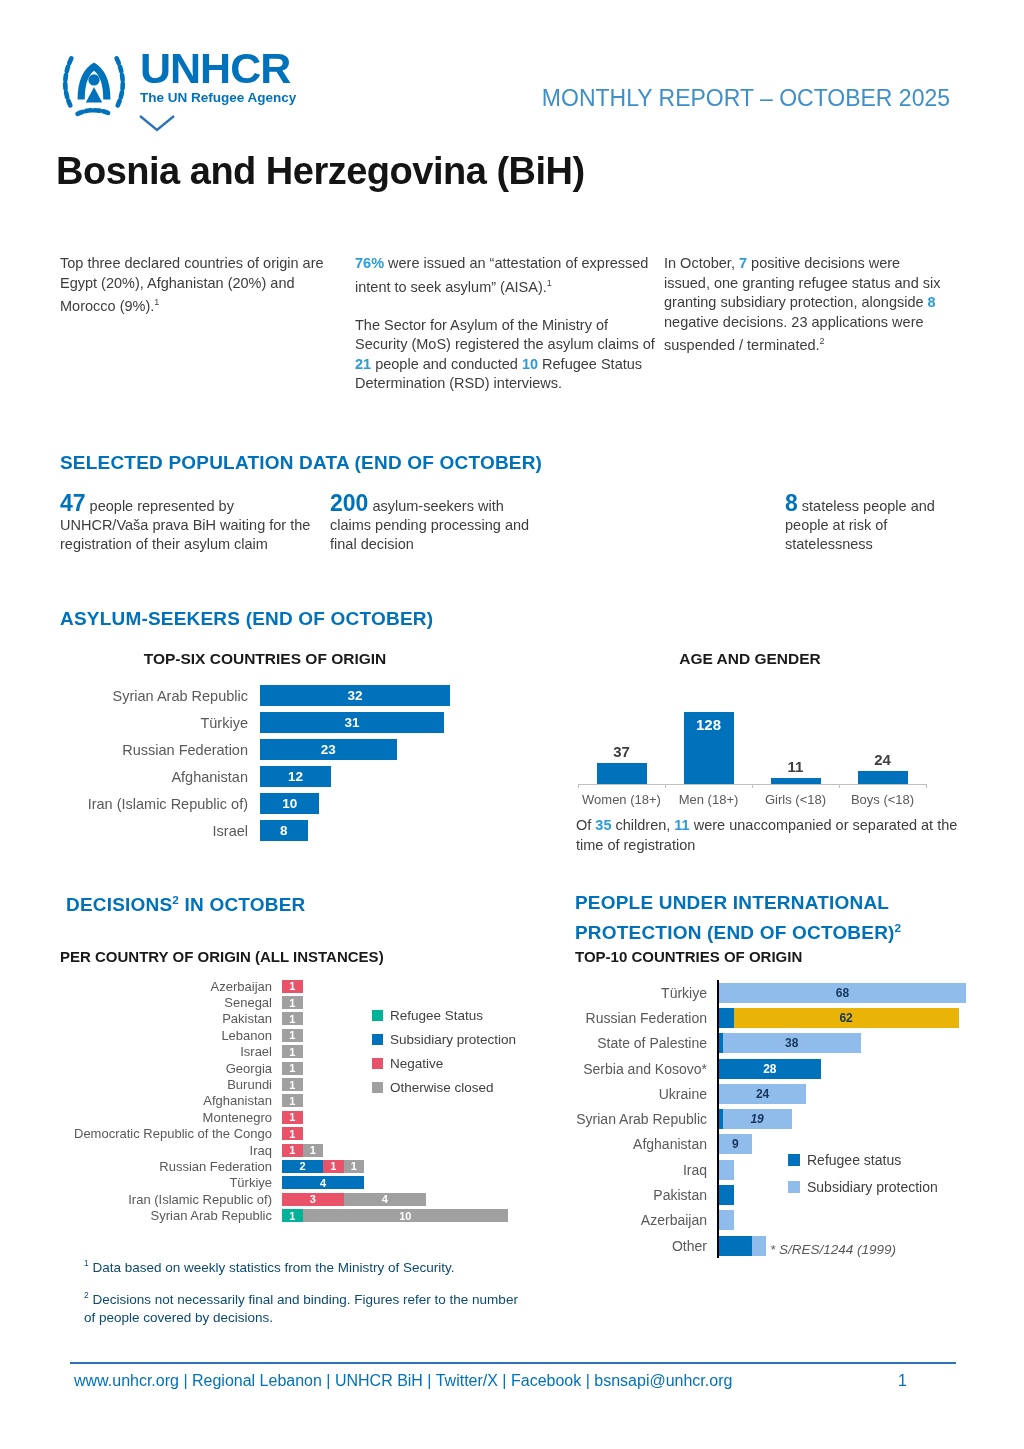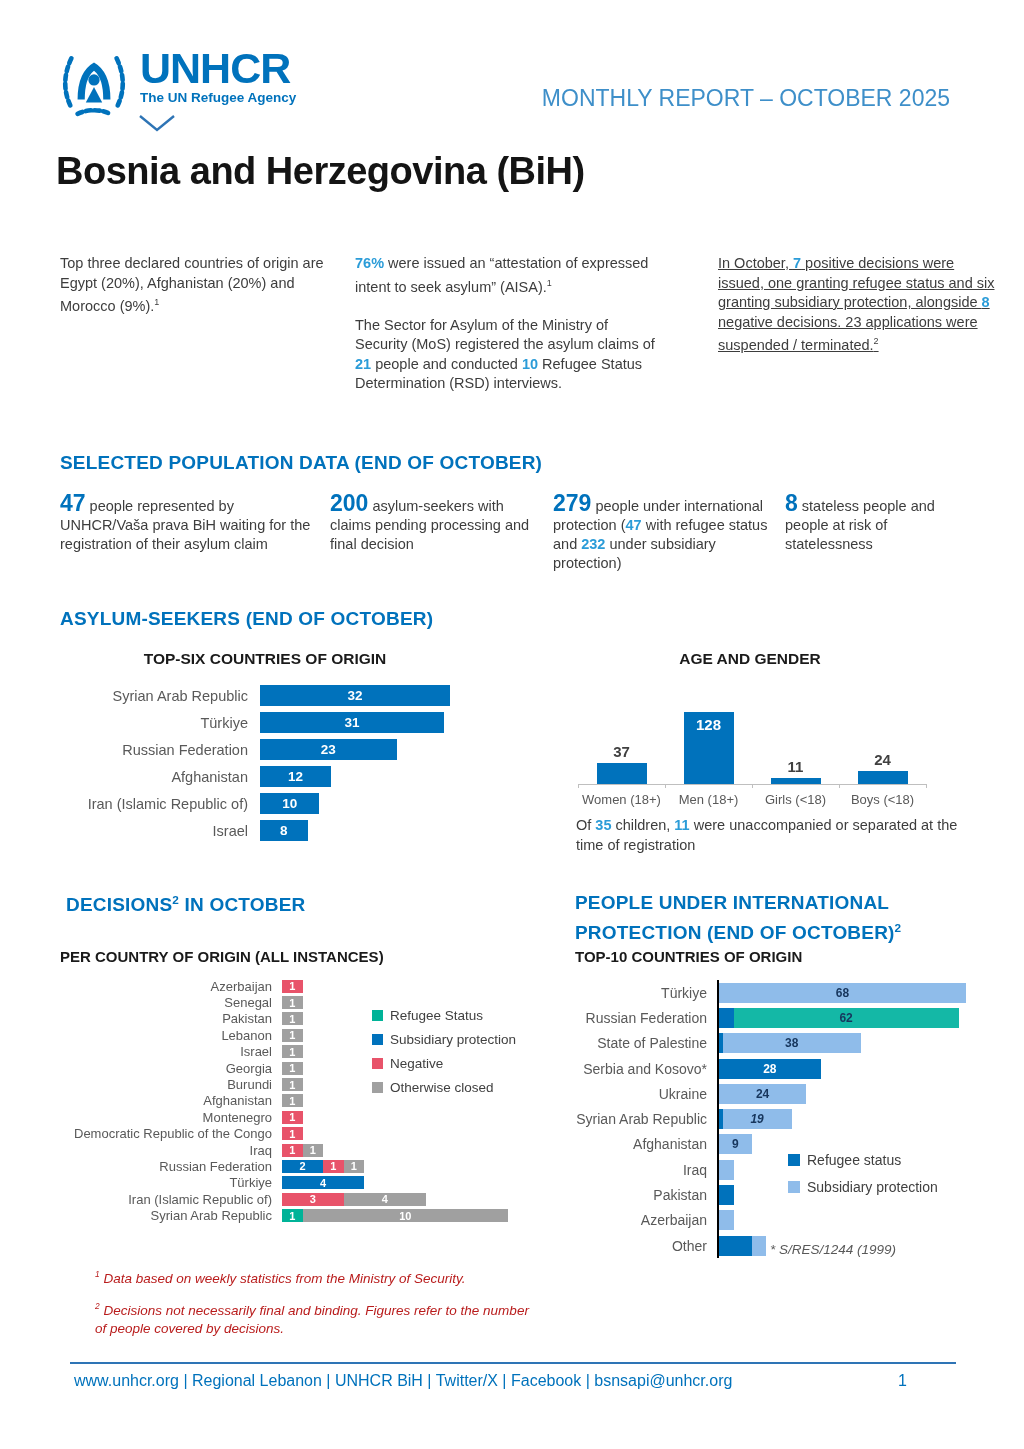--- a/index.html
+++ b/index.html
@@ -12,21 +12,21 @@
   .logo-name{font-size:43px;font-weight:bold;color:#0072BC;letter-spacing:-1px;line-height:44px;}
   .logo-tagline{font-size:13.5px;font-weight:bold;color:#0072BC;margin-top:0px;}
   .chevron{position:absolute;left:138px;top:114px;}
   .report-title{position:absolute;right:74px;top:85px;font-size:23px;color:#3E8FC9;}
   .page-title{position:absolute;left:56px;top:150px;margin:0;font-size:38px;font-weight:bold;
               color:#141414;letter-spacing:-0.5px;}
 
   
   .intro-col{position:absolute;top:254px;font-size:14.5px;line-height:19.5px;}
   .intro-col p{margin:0 0 19px 0;}
-  .c1{left:60px;width:272px;} .c2{left:355px;width:300px;} .c3{left:718px;width:285px;text-decoration:underline;}
+  .c1{left:60px;width:272px;} .c2{left:355px;width:300px;} .c3{left:664px;width:285px;}
 
   .hl{font-weight:bold;color:#2B9CD8;}
   .num{font-weight:bold;color:#0072BC;font-size:23px;line-height:1;}
   sup{font-size:0.62em;}
 
   
   .sec{position:absolute;margin:0;font-size:19px;font-weight:bold;color:#0072BC;letter-spacing:0.2px;}
   .pop-title{left:60px;top:452px;}
   .asy-title{left:60px;top:608px;}
   .dec-title{left:66px;top:893px;}
@@ -85,21 +85,21 @@
   .legend .litem{display:flex;align-items:center;margin-bottom:9px;}
   .legend .lsw{width:11px;height:11px;margin-right:7px;flex:0 0 auto;}
   .legend .ltext{font-size:13.5px;color:#404040;white-space:nowrap;}
   .dec-legend{left:372px;top:1008px;}
   .prot-legend{left:788px;top:1152px;}
   .prot-legend .lsw{width:12px;height:12px;}
   .prot-legend .litem{margin-bottom:11px;}
   .prot-legend .ltext{font-size:14px;}
 
   
-  .fn{position:absolute;left:80px;width:445px;margin:15px;font-size:13.5px;font-style:italic;color:#b91c1c;line-height:18px;}
+  .fn{position:absolute;left:80px;width:445px;margin:4px;font-size:13.5px;color:#0c4a6e;line-height:18px;}
   .fn1{top:1250px;} .fn2{top:1282px;}
   .footer-line{position:absolute;left:70px;top:1362px;width:886px;height:2px;background:#2E74B5;}
   .footer{position:absolute;left:74px;top:1372px;font-size:16px;color:#0072BC;}
   .footer-page{position:absolute;left:898px;top:1372px;font-size:16px;color:#0072BC;}
 </style>
 </head>
 <body>
 
 <div class="page">
 
@@ -135,21 +135,20 @@
     <p><span class="hl">76%</span><span> were issued an “attestation of expressed intent to seek asylum” (AISA).</span><sup>1</sup></p>
     <p><span>The Sector for Asylum of the Ministry of Security (MoS) registered the asylum claims of </span><span class="hl">21</span><span> people and conducted </span><span class="hl">10</span><span> Refugee Status Determination (RSD) interviews.</span></p>
   </div>
   <div class="intro-col c3">
     <p><span>In October, </span><span class="hl">7</span><span> positive decisions were issued, one granting refugee status and six granting subsidiary protection, alongside </span><span class="hl">8</span><span> negative decisions. 23 applications were suspended / terminated.</span><sup>2</sup></p>
   </div>
 
   <h2 class="sec pop-title">SELECTED POPULATION DATA (END OF OCTOBER)</h2>
   <div class="stat st1"><span class="num">47</span><span> people represented by UNHCR/Vaša prava BiH waiting for the registration of their asylum claim</span></div>
   <div class="stat st2"><span class="num">200</span><span> asylum-seekers with claims pending processing and final decision</span></div>
-  <div class="stat st3"><span class="num">279</span><span> people under international protection (</span><span class="hl">47</span><span> with refugee status and </span><span class="hl">232</span><span> under subsidiary protection)</span></div>
   <div class="stat st4"><span class="num">8</span><span> stateless people and people at risk of statelessness</span></div>
 
   <h2 class="sec asy-title">ASYLUM-SEEKERS (END OF OCTOBER)</h2>
   <div class="ctitle t1">TOP-SIX COUNTRIES OF ORIGIN</div>
   <div class="ctitle t2">AGE AND GENDER</div>
   <div class="topsix">
       <div class="row">
         <div class="rlabel">Syrian Arab Republic</div>
         <div class="track">
           <div class="bar" style="background: rgb(0, 114, 188); width: 100%;">
@@ -400,21 +399,21 @@
         <div class="strack">
           <div class="seg" style="background: rgb(143, 188, 234); width: 100%;">
             <span class="slbl" style="color: rgb(23, 54, 93);">68</span>
           </div>
         </div>
       </div>
       <div class="srow">
         <div class="slabel">Russian Federation</div>
         <div class="strack">
           <div class="seg" style="background: rgb(0, 114, 188); width: 5.88235%;"></div>
-          <div class="seg" style="background: #14b8a6; width: 91.1765%;">
+          <div class="seg" style="background: #eab308; width: 91.1765%;">
             <span class="slbl" style="color: rgb(23, 54, 93);">62</span>
           </div>
         </div>
       </div>
       <div class="srow">
         <div class="slabel">State of Palestine</div>
         <div class="strack">
           <div class="seg" style="background: rgb(0, 114, 188); width: 1.47059%;"></div>
           <div class="seg" style="background: rgb(143, 188, 234); width: 55.8824%;">
             <span class="slbl" style="color: rgb(23, 54, 93);">38</span>

